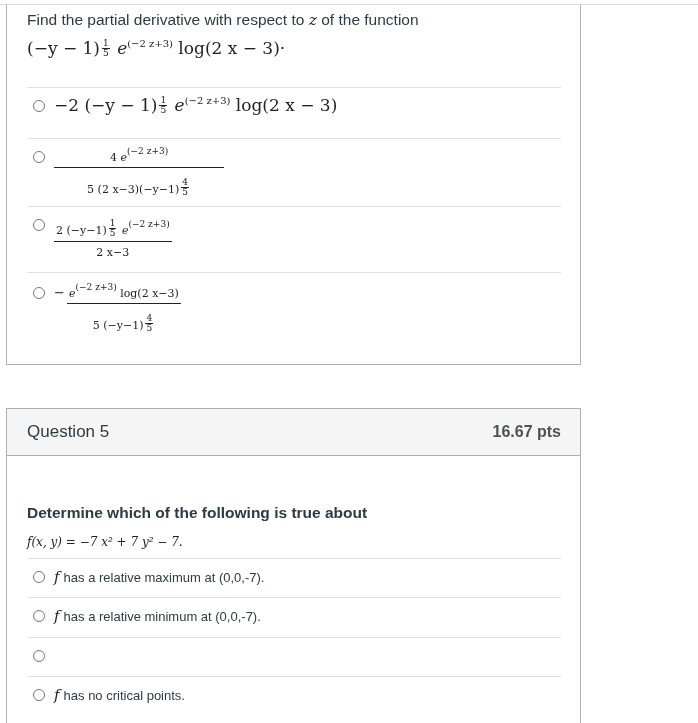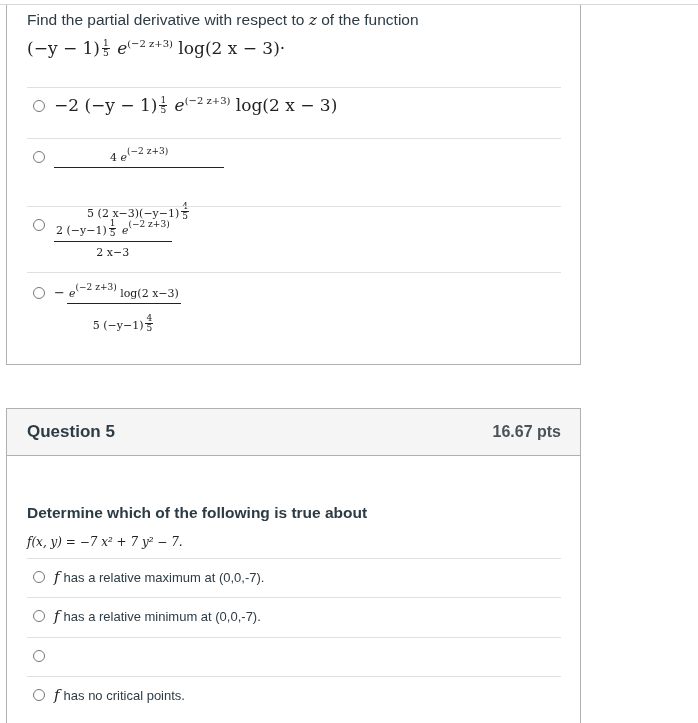--- a/index.html
+++ b/index.html
@@ -16,21 +16,21 @@
   .fracsup .n { border-bottom:1px solid #222; padding:0 1px; }
   .opt-row { position:absolute; left:27px; width:534px; border-top:1px solid #e0e0e0; box-sizing:border-box; }
   .radio { position:absolute; width:12px; height:12px; border:1px solid #777; border-radius:50%; box-sizing:border-box; background:#fff; }
   .bigfrac { display:inline-flex; flex-direction:column; align-items:center; font-size:11px; }
   .bigfrac .num { border-bottom:1px solid #222; padding:0 2px 3px; }
   .bigfrac .den { padding-top:4px; }
   .card2 { position:absolute; left:6px; top:408px; width:575px; height:330px;
            border:1px solid #b0b0b0; box-sizing:border-box; }
   .card2-header { position:absolute; left:0; top:0; width:573px; height:47px; background:#f5f5f5;
                   border-bottom:1px solid #b0b0b0; box-sizing:border-box; }
-  .q-title { position:absolute; left:20px; top:13px; font-size:17px; font-weight:bold; color:#2d3b45; }
+  .q-title { position:absolute; left:20px; top:13px; font-size:17px; font-weight:normal; color:#2d3b45; }
   .q-pts { position:absolute; right:19px; top:14px; font-size:16px; font-weight:bold; color:#4a5357; }
   .choice-label { position:absolute; left:54px; font-size:13px; color:#2d3b45; }
   .fi { font-family:"DejaVu Serif", serif; font-style:italic; font-size:15px; color:#222; margin-right:4px; }
 </style>
 </head>
 <body>
 
 <div class="topline"></div>
 
 <div class="card1"></div>
@@ -58,21 +58,21 @@
         <span class="n">1</span>
         <span>5</span>
       </span>
     <span class="mi">e</span><span class="sup">(−2 z+3)</span>
     <span>log(2 x − 3)</span>
   </div>
 </div>
 
 <div class="opt-row" style="top:138px; height:68px;">
   <div class="radio" style="left:6px; top:12px;"></div>
-  <div class="math bigfrac" style="position:absolute; left:27px; top:7px;gap:24px;">
+  <div class="math bigfrac" style="position:absolute; left:27px; top:7px;">
     <span class="num" style="padding:0 56px 3px;">
       <span>4</span>
       <span class="mi">e</span><span class="sup" style="font-size:9px;">(−2 z+3)</span>
     </span>
     <span class="den" style="padding-top:10px;">
       <span>5 (2 x−3)(−y−1)</span><span class="fracsup">
           <span class="n">4</span>
           <span>5</span>
         </span>
     </span>

